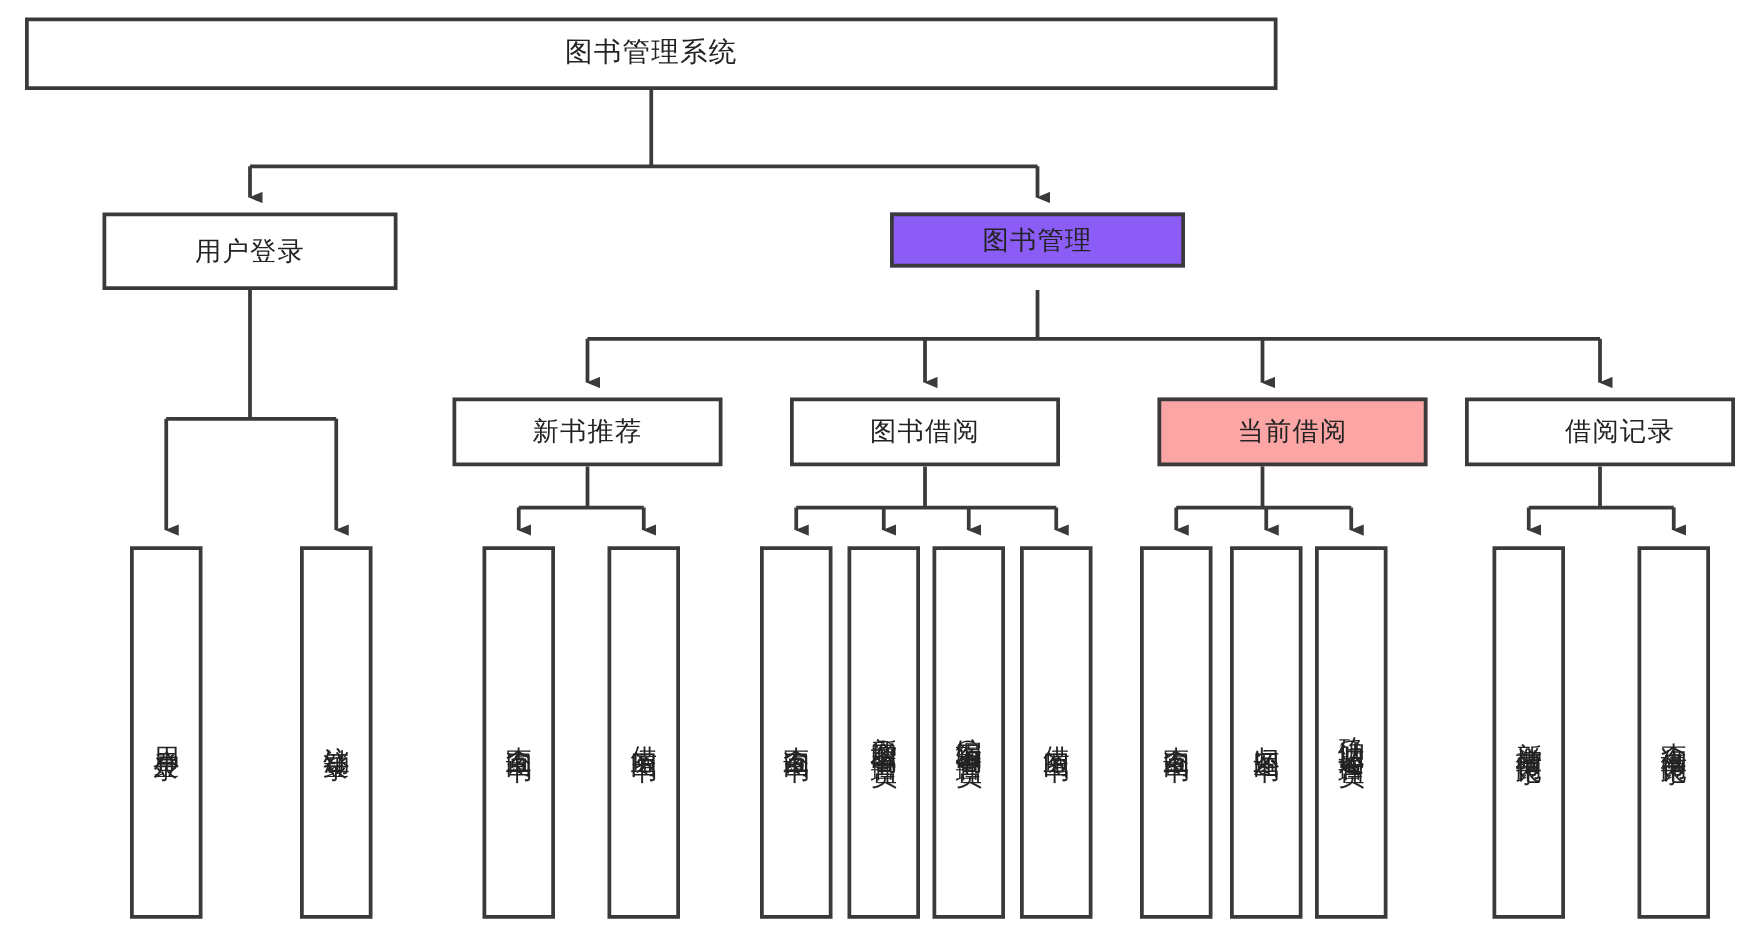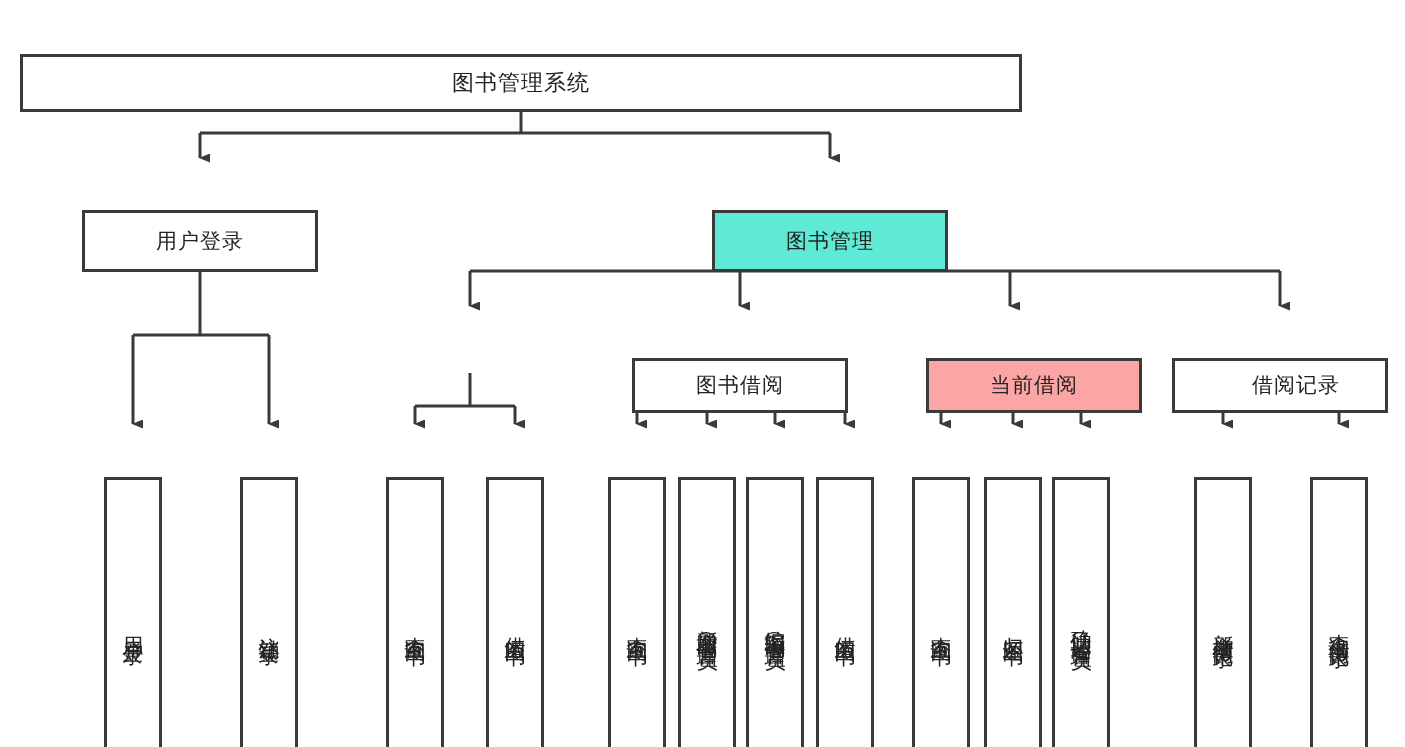--- a/index.html
+++ b/index.html
@@ -29,21 +29,20 @@
   .node {
     position: absolute;
     box-sizing: border-box;
     border: 3px solid #3a3a3a;
     background: #ffffff;
     display: flex;
     align-items: center;
     justify-content: center;
     color: #222222;
     z-index: 2;
-    margin-top: 40px;
   }
   .node-label {
     font-size: 21px;
     line-height: 1.15;
     letter-spacing: 1px;
     white-space: nowrap;
     color: #232323;
   }
   .node.leaf {
     border-width: 3px;
@@ -131,24 +130,27 @@
     </g>
   </svg>
 
   <div class="node root" style="left: 20px; top: 14px; width: 1002px; height: 58px; border-color: rgb(58, 58, 58); background: rgb(255, 255, 255);">
     <span class="node-label" style="color: rgb(35, 35, 35);">图书管理系统</span>
   </div>
 
   <div class="node level2" style="left: 82px; top: 170px; width: 236px; height: 62px; border-color: rgb(58, 58, 58); background: rgb(255, 255, 255);">
     <span class="node-label" style="color: rgb(35, 35, 35);">用户登录</span>
   </div>
-  <div class="node level2" style="left: 712px; top: 170px; width: 236px; height: 62px; border-color: rgb(58, 58, 58); background: #5eead4;">
+  <div class="node level2" style="left: 712px; top: 170px; width: 236px; height: 44px; border-color: rgb(58, 58, 58); background: #8b5cf6;">
     <span class="node-label" style="color: rgb(35, 35, 35);">图书管理</span>
   </div>
 
+  <div class="node level3" style="left: 362px; top: 318px; width: 216px; height: 55px; border-color: rgb(58, 58, 58); background: rgb(255, 255, 255);">
+    <span class="node-label" style="color: rgb(35, 35, 35);">新书推荐</span>
+  </div>
   <div class="node level3" style="left: 632px; top: 318px; width: 216px; height: 55px; border-color: rgb(58, 58, 58); background: rgb(255, 255, 255); justify-content: center;">
     <span class="node-label" style="color: rgb(35, 35, 35);">图书借阅</span>
   </div>
   <div class="node level3" style="left: 926px; top: 318px; width: 216px; height: 55px; border-color: rgb(58, 58, 58); background: #fca5a5;">
     <span class="node-label" style="color: rgb(35, 35, 35);">当前借阅</span>
   </div>
   <div class="node level3" style="left: 1172px; top: 318px; width: 216px; height: 55px; border-color: rgb(58, 58, 58); background: rgb(255, 255, 255); padding-left: 32px;">
     <span class="node-label" style="color: rgb(35, 35, 35);">借阅记录</span>
   </div>
 

